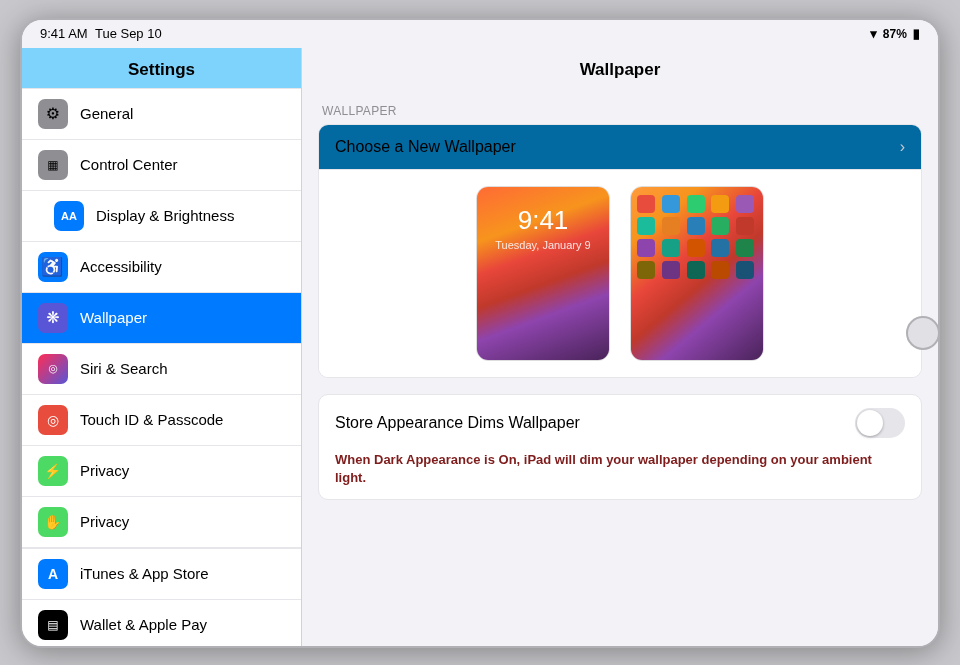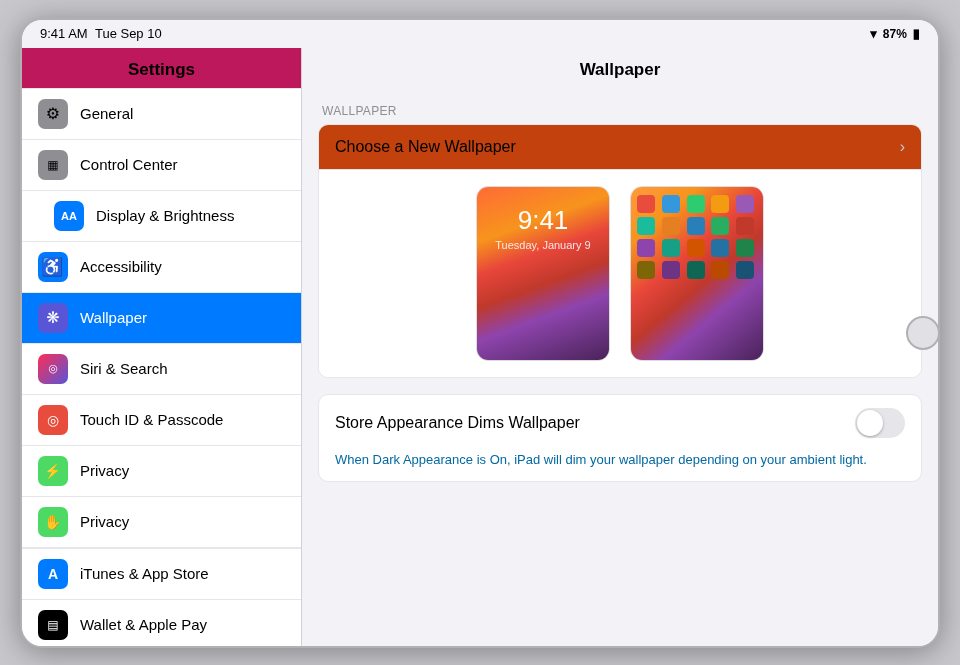--- a/index.html
+++ b/index.html
@@ -66,21 +66,21 @@
       flex-direction: column;
       overflow-y: auto;
       flex-shrink: 0;
     }
     .sidebar-title {
       font-size: 17px;
       font-weight: 700;
       text-align: center;
       color: #000;
       padding: 12px 0 8px;
-      background: #be185d;
+      background: #7dd3fc;
     }
     .sidebar-group {
       margin-bottom: 0;
     }
     .sidebar-item {
       display: flex;
       align-items: center;
       padding: 10px 16px;
       cursor: pointer;
       background: #fff;
@@ -153,21 +153,21 @@
       margin: 0 16px 16px;
       overflow: hidden;
       border: 1px solid #e5e5ea;
     }
     .choose-wallpaper-row {
       display: flex;
       align-items: flex-start;
       justify-content: space-between;
       padding: 13px 16px;
       border-bottom: 1px solid #e5e5ea;
-      background: #c2410c;
+      background: #0369a1;
     }
     .choose-wallpaper-label {
       font-size: 16px;
       color: #000;
     }
     .chevron {
       color: #c7c7cc;
       font-size: 16px;
     }
     .wallpaper-previews {
@@ -274,23 +274,24 @@
       height: 26px;
       background: #fff;
       border-radius: 50%;
       position: absolute;
       top: 2px;
       left: 2px;
       box-shadow: 0 1px 3px rgba(0,0,0,0.3);
     }
     .toggle-description {
       font-size: 13px;
-      color: #0369a1;
+      color: #7f1d1d;
       padding: 0 16px 12px;
       line-height: 1.4;
+      font-weight: bold;
     }
     
     .home-button {
       position: absolute;
       right: -18px;
       top: 50%;
       transform: translateY(-50%);
       width: 36px;
       height: 36px;
       border-radius: 50%;

